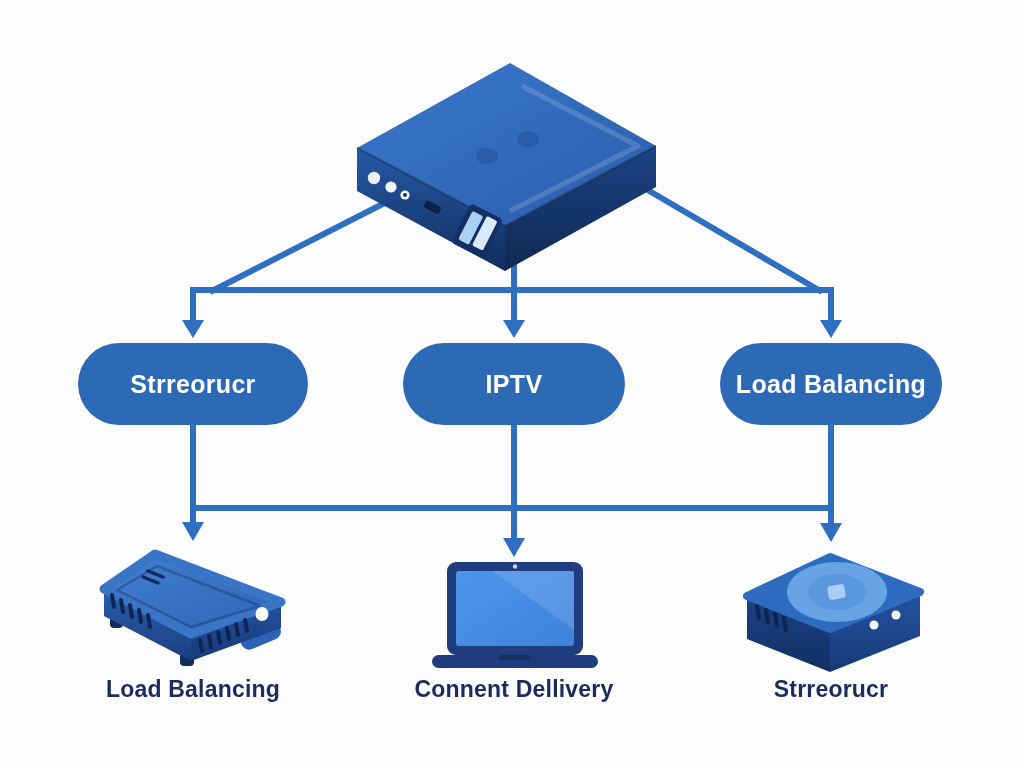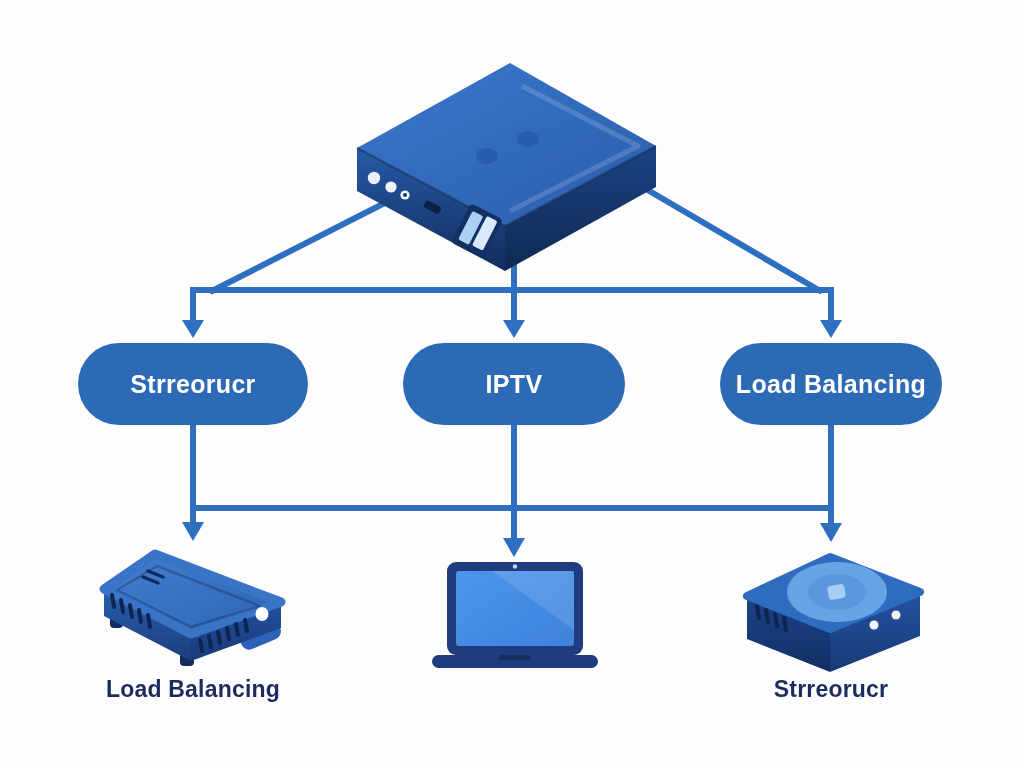--- a/index.html
+++ b/index.html
@@ -179,15 +179,16 @@
     <span class="pill-text">IPTV</span>
   </div>
   <div class="pill" style="left:78px;width:230px;">
     <span class="pill-text">Strreorucr</span>
   </div>
   <div class="pill" style="left:720px;width:222px;">
     <span class="pill-text">Load Balancing</span>
   </div>
 
   <div class="dev-label" style="left:93px;width:200px;">Load Balancing</div>
+  <div class="dev-label" style="left:384px;width:260px;">Connent Dellivery</div>
   <div class="dev-label" style="left:731px;width:200px;">Strreorucr</div>
 
 </div>
 
 </body></html>

